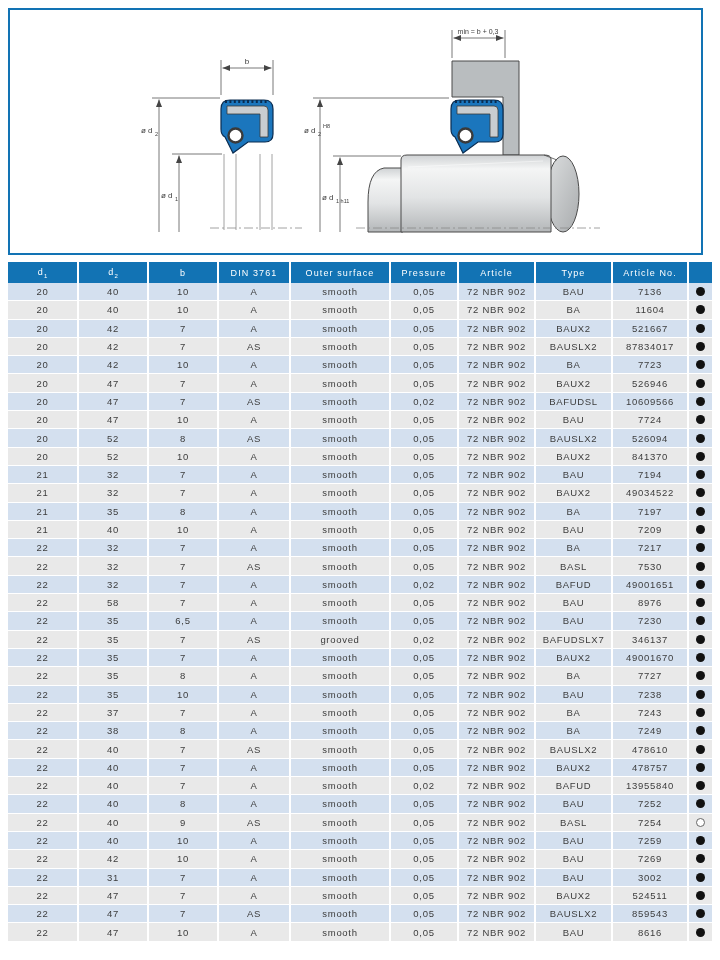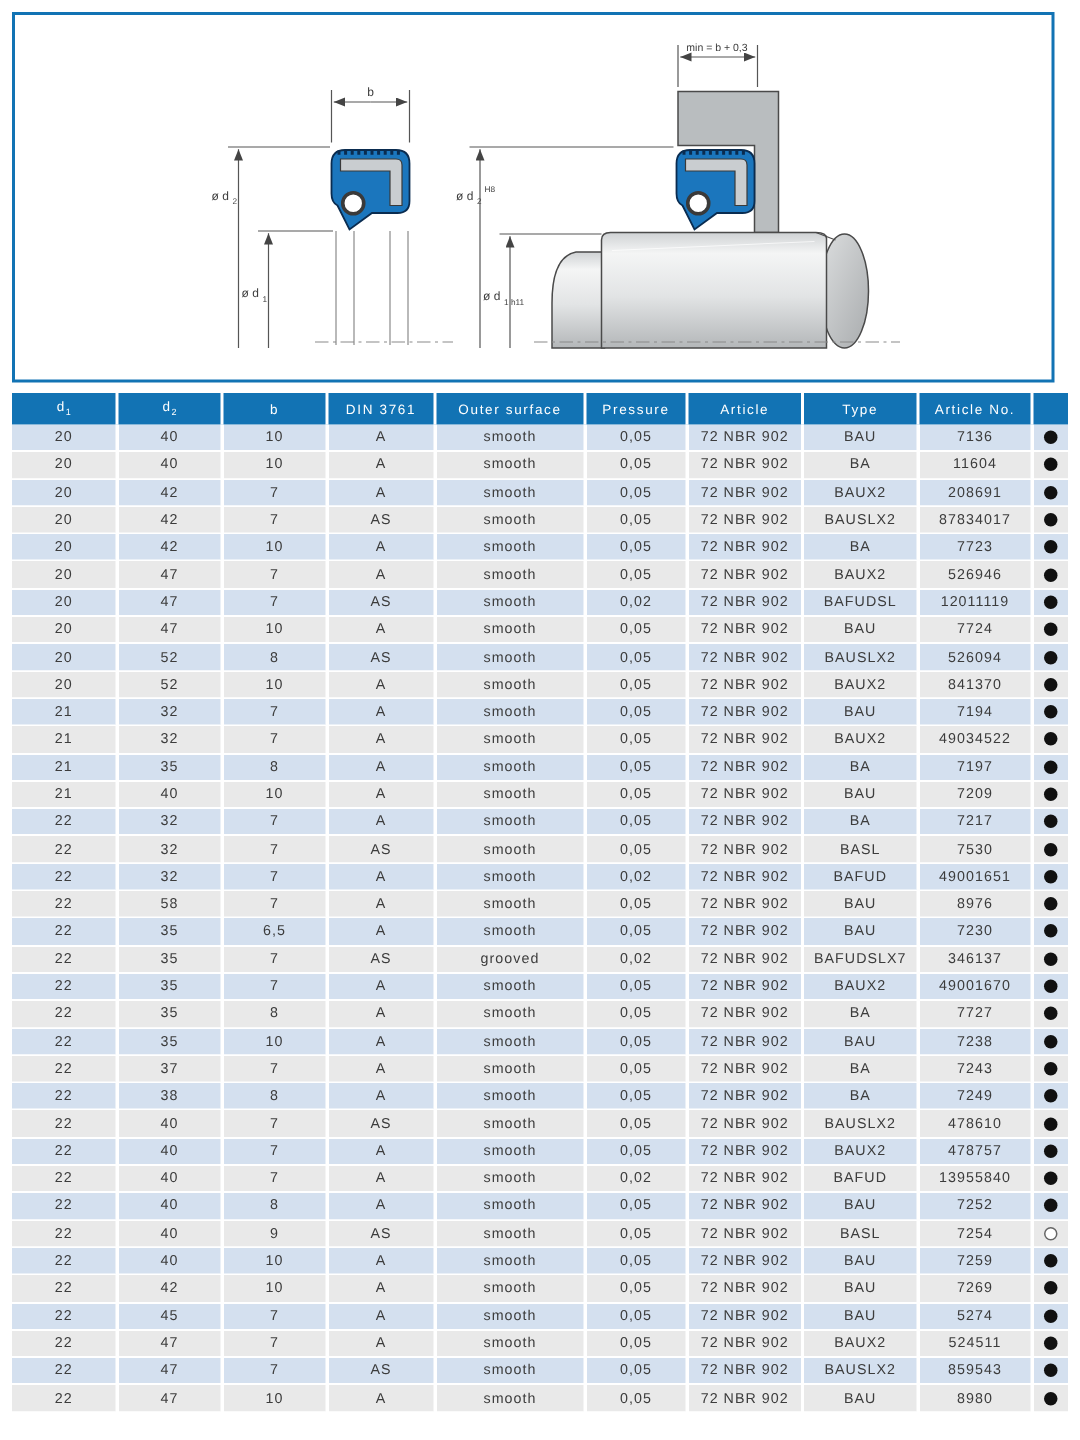--- a/index.html
+++ b/index.html
@@ -183,21 +183,21 @@
 
   <tr>
     <td>20</td>
     <td>42</td>
     <td>7</td>
     <td>A</td>
     <td>smooth</td>
     <td>0,05</td>
     <td>72 NBR 902</td>
     <td>BAUX2</td>
-    <td>208691</td>
+    <td>521667</td>
     <td>
           <div class="dot filled"></div>
         </td>
   </tr>
 
   <tr>
     <td>20</td>
     <td>42</td>
     <td>7</td>
     <td>AS</td>
@@ -243,21 +243,21 @@
 
   <tr>
     <td>20</td>
     <td>47</td>
     <td>7</td>
     <td>AS</td>
     <td>smooth</td>
     <td>0,02</td>
     <td>72 NBR 902</td>
     <td>BAFUDSL</td>
-    <td>12011119</td>
+    <td>10609566</td>
     <td>
           <div class="dot filled"></div>
         </td>
   </tr>
 
   <tr>
     <td>20</td>
     <td>47</td>
     <td>10</td>
     <td>A</td>
@@ -626,28 +626,28 @@
     <td>72 NBR 902</td>
     <td>BAU</td>
     <td>7269</td>
     <td>
           <div class="dot filled"></div>
         </td>
   </tr>
 
   <tr>
     <td>22</td>
-    <td>45</td>
-    <td>7</td>
-    <td>A</td>
-    <td>smooth</td>
-    <td>0,05</td>
-    <td>72 NBR 902</td>
-    <td>BAU</td>
-    <td>5274</td>
+    <td>31</td>
+    <td>7</td>
+    <td>A</td>
+    <td>smooth</td>
+    <td>0,05</td>
+    <td>72 NBR 902</td>
+    <td>BAU</td>
+    <td>3002</td>
     <td>
           <div class="dot filled"></div>
         </td>
   </tr>
 
   <tr>
     <td>22</td>
     <td>47</td>
     <td>7</td>
     <td>A</td>
@@ -678,19 +678,19 @@
 
   <tr>
     <td>22</td>
     <td>47</td>
     <td>10</td>
     <td>A</td>
     <td>smooth</td>
     <td>0,05</td>
     <td>72 NBR 902</td>
     <td>BAU</td>
-    <td>8980</td>
+    <td>8616</td>
     <td>
           <div class="dot filled"></div>
         </td>
   </tr>
 </tbody>
 </table>
 
 </body></html>

